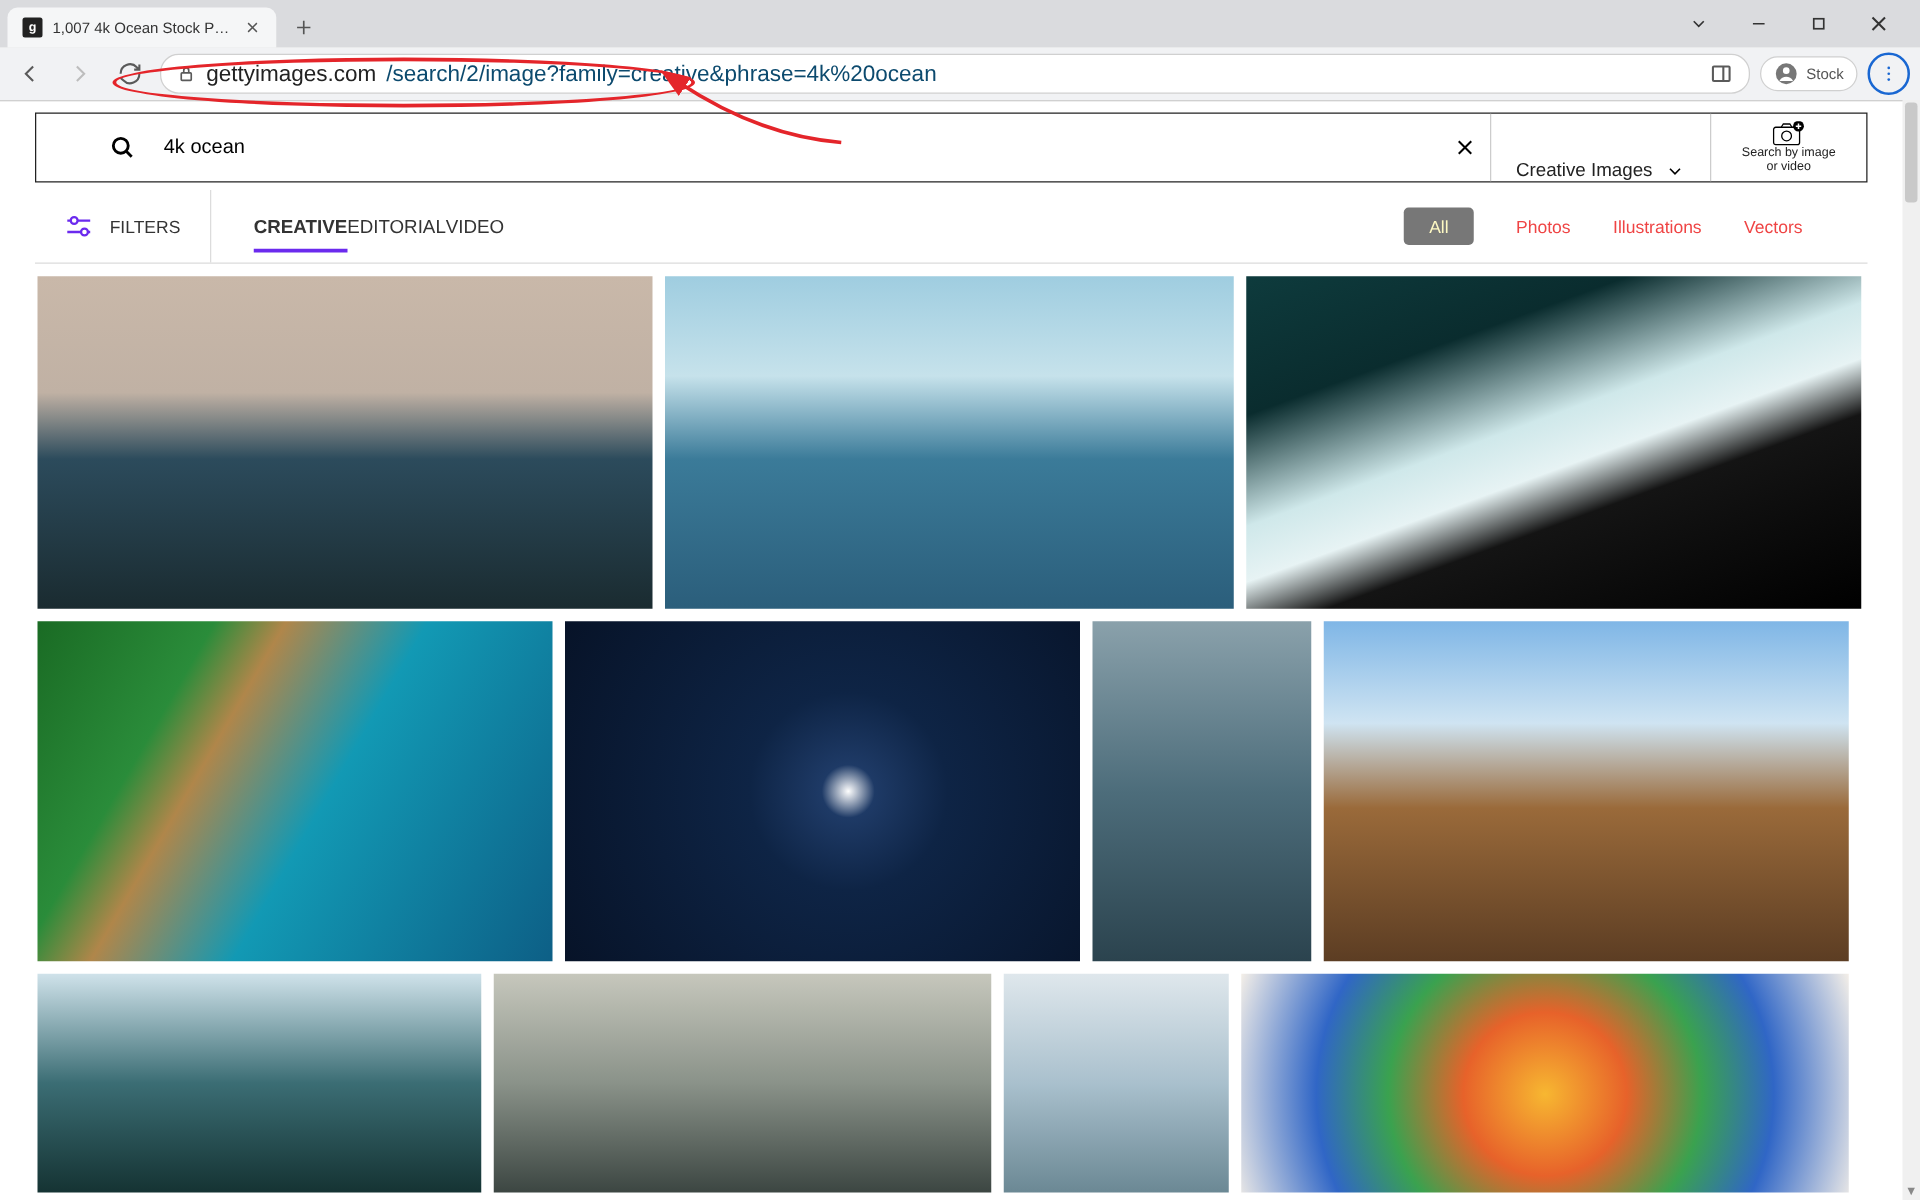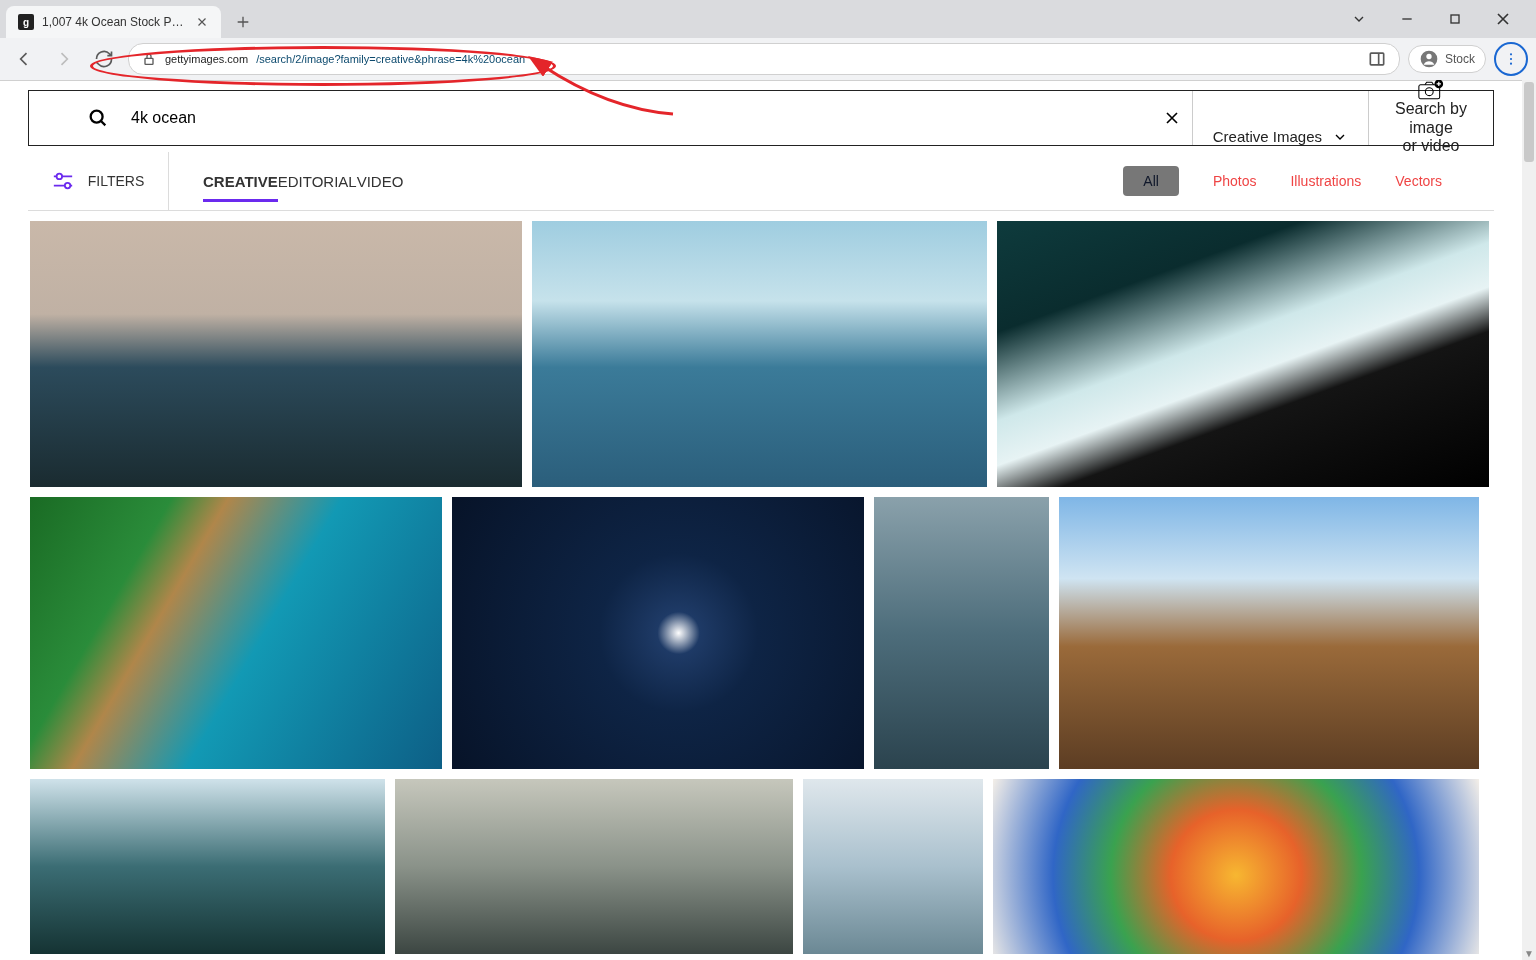--- a/index.html
+++ b/index.html
@@ -20,52 +20,52 @@
   .favicon{width:16px;height:16px;background:#222;color:#fff;font-size:10px;font-weight:bold;display:flex;align-items:center;justify-content:center;border-radius:2px;}
   .tab-title{flex:1;white-space:nowrap;overflow:hidden;text-overflow:ellipsis;font-size:12px;color:#333;}
   .tab-close{width:14px;height:14px;display:flex;align-items:center;justify-content:center;color:#555;}
   .new-tab{width:28px;height:28px;display:flex;align-items:center;justify-content:center;color:#555;border-radius:50%;margin-left:4px;margin-bottom:2px;}
   .win-controls{margin-left:auto;display:flex;gap:18px;align-items:center;padding-right:12px;height:100%;}
   .win-btn{width:30px;height:30px;display:flex;align-items:center;justify-content:center;color:#333;}
 
   .addr-row{height:42px;display:flex;align-items:center;gap:8px;padding:0 8px;background:#F1F2F4;}
   .nav-btn{width:32px;height:32px;display:flex;align-items:center;justify-content:center;border-radius:50%;color:#5a5a5a;}
   .nav-btn.disabled{color:#bdbdbd;}
-  .addr-bar{flex:1;height:30px;background:#fff;border:1px solid #d0d0d0;border-radius:15px;display:flex;align-items:center;padding:0 12px;gap:8px;font-size:11px;color:#555;}
+  .addr-bar{flex:1;height:30px;background:#fff;border:1px solid #d0d0d0;border-radius:15px;display:flex;align-items:center;padding:0 12px;gap:8px;font-size:18px;color:#555;}
   .addr-host{color:#222;}
   .addr-path{color:#0c4a6e;}
   .addr-right{margin-left:auto;display:flex;align-items:center;gap:10px;}
   .guest-pill{display:flex;align-items:center;gap:6px;padding:3px 10px;border:1px solid #d0d0d0;border-radius:15px;font-size:12px;background:#fff;color:#555;}
   .kebab{width:30px;height:30px;border:2px solid #1967D2;border-radius:50%;display:flex;align-items:center;justify-content:center;color:#1967D2;}
 
   
   .page{position:absolute;top:80px;left:0;right:14px;bottom:0;overflow:auto;}
   .vscroll{position:absolute;top:80px;right:0;width:14px;bottom:0;background:#f0f0f0;}
   .vscroll .thumb{position:absolute;top:2px;left:2px;right:2px;height:80px;background:#c9c9c9;border-radius:3px;}
   .vscroll .arrow{position:absolute;left:0;right:0;height:14px;display:flex;align-items:center;justify-content:center;color:#888;font-size:10px;}
   .vscroll .arrow.top{top:0}
   .vscroll .arrow.bot{bottom:0}
 
   .search-wrap{padding:10px 28px 0;}
   .search-bar{border:1px solid #222;height:54px;display:flex;align-items:center;padding-left:40px;}
   .search-left{flex:1;display:flex;align-items:center;padding:0 18px;gap:20px;}
   .search-input{border:none;outline:none;font-size:16px;flex:1;}
   .clear-btn{width:40px;height:100%;display:flex;align-items:center;justify-content:center;border-right:1px solid #ccc;}
   .type-dd{padding:0 20px;display:flex;align-items:flex-end;gap:10px;border-right:1px solid #ccc;height:100%;font-size:15px;}
-  .by-image{width:108px;padding:6px 8px;display:flex;flex-direction:column;align-items:center;justify-content:center;font-size:16px;line-height:1.15;text-align:center;color:#222;}
+  .by-image{width:108px;padding:6px 8px;display:flex;flex-direction:column;align-items:center;justify-content:center;font-size:10px;line-height:1.15;text-align:center;color:#222;}
 
   .filter-row{display:flex;align-items:center;height:58px;border-bottom:1px solid #dcdcdc;margin-top:6px;}
   .filters-btn{width:140px;display:flex;align-items:center;gap:14px;justify-content:center;font-size:14px;color:#333;border-right:1px solid #dcdcdc;height:100%;font-weight:500;}
   .cats{display:flex;padding-left:34px;height:100%;align-items:center;}
   .cat{font-size:15px;color:#333;position:relative;padding:6px 0;}
   .cat.active{font-weight:600;}
   .cat.active::after{content:"";position:absolute;left:0;right:0;bottom:-6px;height:3px;background:var(--purple);}
   .type-filters{margin-left:auto;display:flex;gap:34px;padding-right:52px;align-items:center;}
   .type-filter{font-size:14px;color:#ef4444;}
-  .type-filter.active{background:#777;color:#0f172a;padding:7px 20px;border-radius:4px;}
+  .type-filter.active{background:#777;color:#fef9c3;padding:7px 20px;border-radius:4px;}
 
   
   .annot{position:absolute;pointer-events:none;z-index:50;}
   .ellipse{position:absolute;border:3px solid #E4252A;border-radius:50%;}
   svg.arrow-svg{position:absolute;overflow:visible;}
 
   
   .gallery{padding:10px 30px 0;display:flex;flex-direction:column;gap:10px;}
   .grow{display:flex;gap:10px;}
   .thumb-img{position:relative;overflow:hidden;background:#888;}

